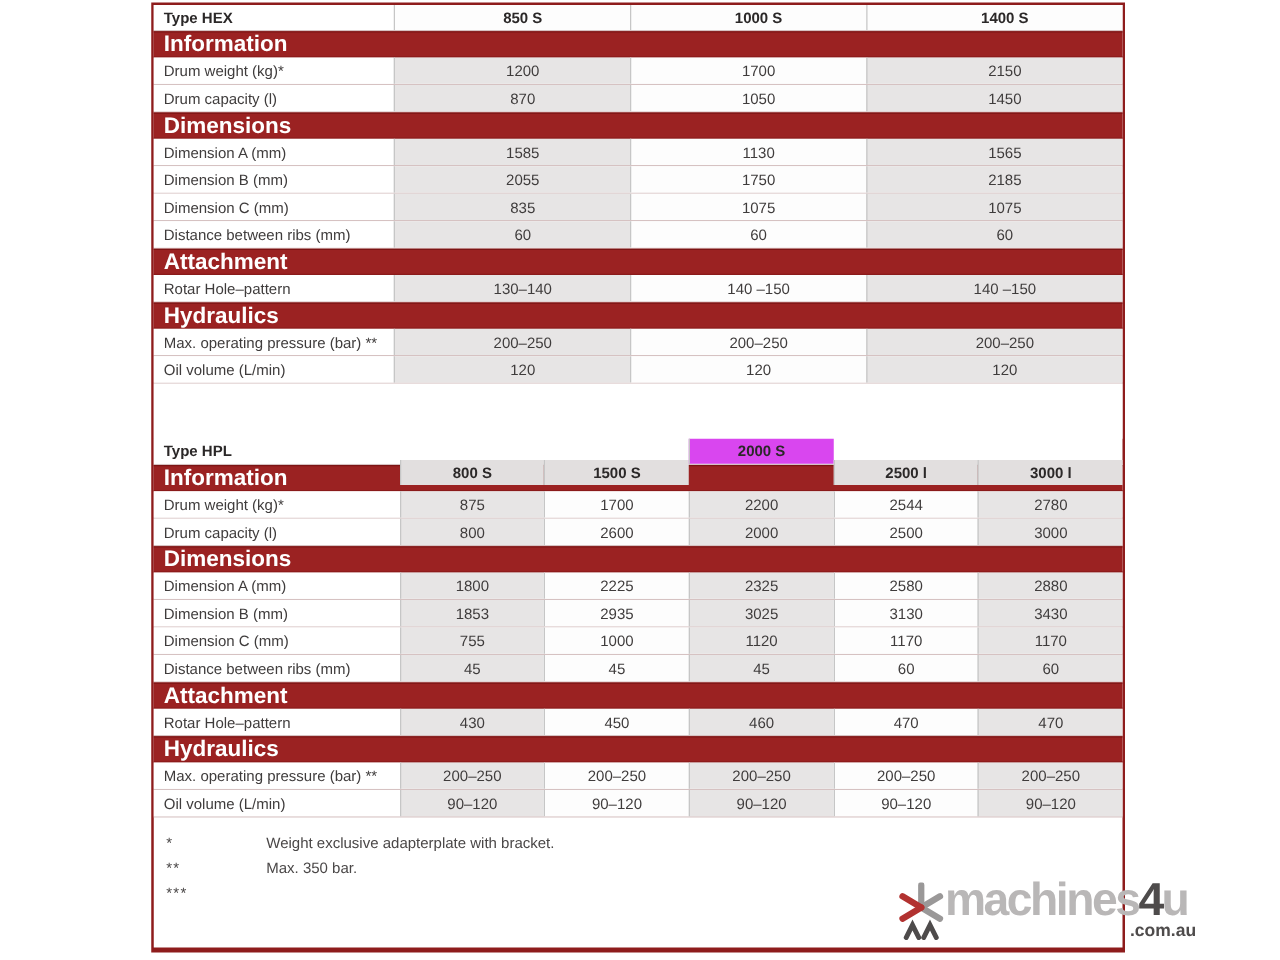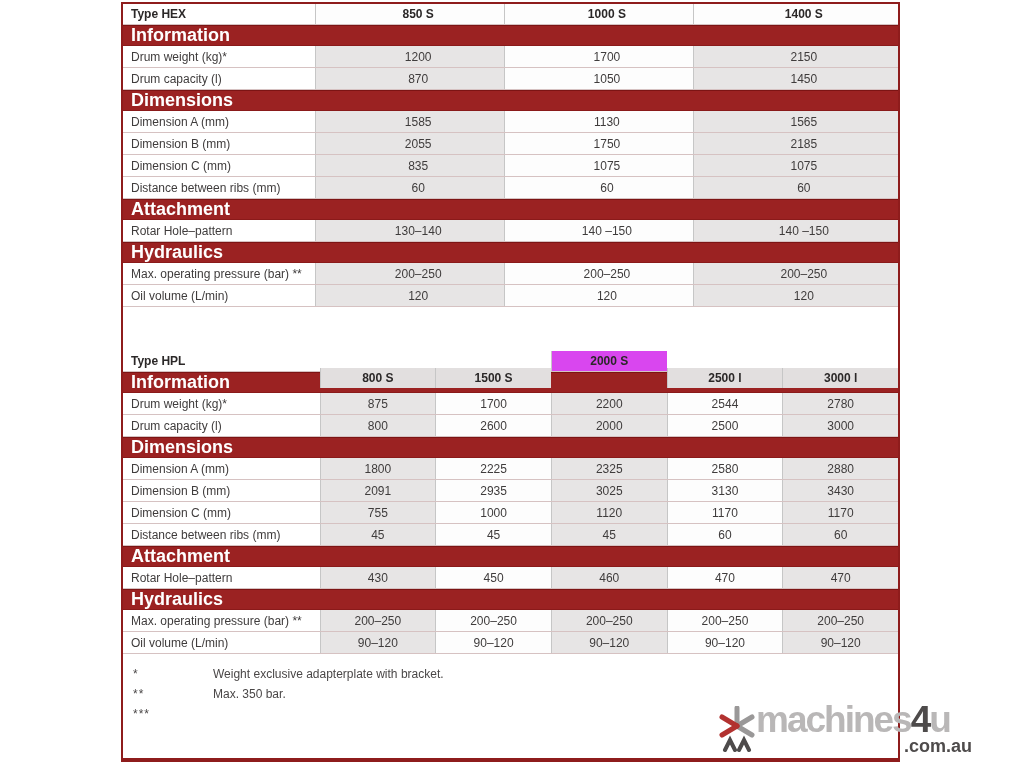--- a/index.html
+++ b/index.html
@@ -38,21 +38,21 @@
   .note-row { display:flex; height:20px; font-size:12px; color:#4a4747; align-items:center; }
   .note-marker { width:90px; padding-left:10px; letter-spacing:1px; }
   .note-text { flex:1; }
 
   .logo { position:absolute; left:718px; top:700px; width:260px; height:60px; z-index:5; }
   .logo-icon { position:absolute; left:0; top:6px; }
   .logo-text { position:absolute; left:38px; top:0px; font-size:37px; font-weight:bold;
     letter-spacing:-2px; line-height:40px; white-space:nowrap; }
   .lt-light { color:#b9b7b7; }
   .lt-dark  { color:#4e4b4b; }
-  .logo-domain { position:absolute; left:186px; top:36px; font-size:18px; font-weight:bold;
+  .logo-domain { position:absolute; left:186px; top:36px; font-size:14px; font-weight:bold;
     color:#4e4b4b; letter-spacing:0px; }
 </style>
 </head>
 <body>
 
 <div class="page">
   <div class="frame">
 
     <div class="tbl t1">
       <div class="row hdr">
@@ -165,21 +165,21 @@
       <div class="row">
         <div class="lbl">Dimension A (mm)</div>
         <div class="cell g">1800</div>
         <div class="cell w">2225</div>
         <div class="cell g">2325</div>
         <div class="cell w">2580</div>
         <div class="cell g">2880</div>
       </div>
       <div class="row">
         <div class="lbl">Dimension B (mm)</div>
-        <div class="cell g">2091</div>
+        <div class="cell g">1853</div>
         <div class="cell w">2935</div>
         <div class="cell g">3025</div>
         <div class="cell w">3130</div>
         <div class="cell g">3430</div>
       </div>
       <div class="row">
         <div class="lbl">Dimension C (mm)</div>
         <div class="cell g">755</div>
         <div class="cell w">1000</div>
         <div class="cell g">1120</div>

